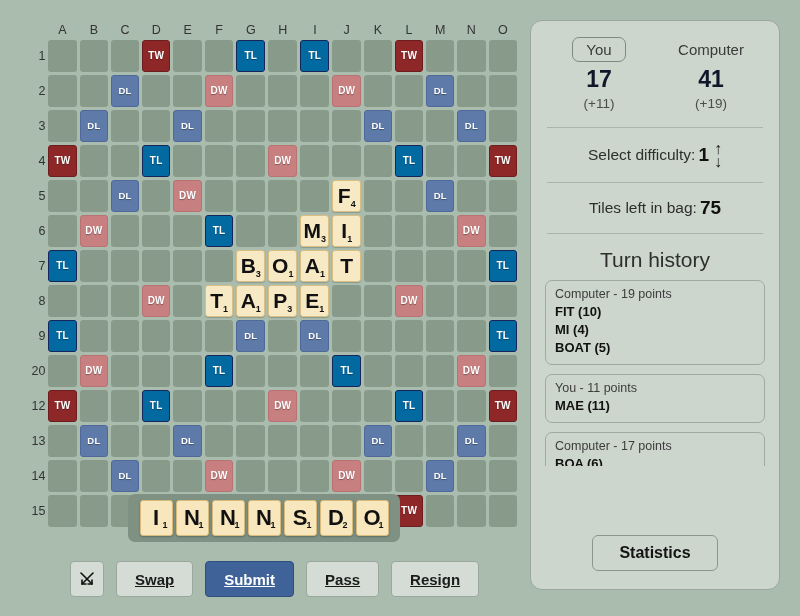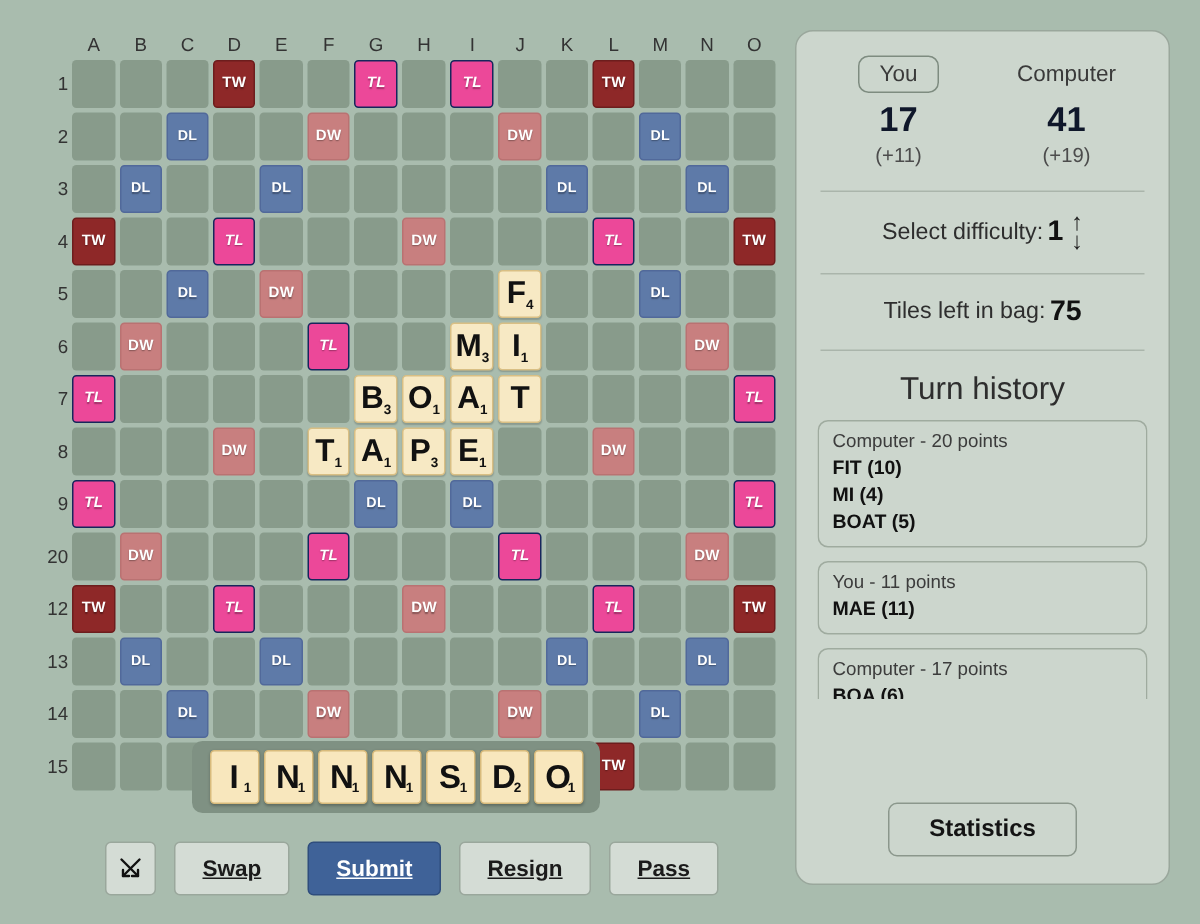--- a/index.html
+++ b/index.html
@@ -35,21 +35,21 @@
   td.cell{
     width:30px;height:30px;
     background:#889b8b;
     border-radius:3px;
     text-align:center;vertical-align:middle;
     position:relative;
     box-sizing:border-box;
   }
   td.cell.tw{background:#8e2828;border:1.5px solid #6d1d1d;}
   td.cell.dw{background:#c87f7f;border:1.5px solid #b97272;}
-  td.cell.tl{background:#ec4899;border:1.5px solid #16265c;font-style:italic;}
+  td.cell.tl{background:#0369a1;border:1.5px solid #16265c;}
   td.cell.dl{background:#5e7aa8;border:1.5px solid #51699a;margin-left:43px;}
   .prem-label{
     font-size:10px;font-weight:bold;color:#fff;
     letter-spacing:.2px;
     line-height:30px;display:block;
     text-shadow:0 1px 1px rgba(0,0,0,.35);
   }
   td.cell.dl .prem-label{font-size:9.5px;}
   
   td.cell.tile{
@@ -622,22 +622,22 @@
               <line x1="4" y1="4" x2="15" y2="15"></line>
               <line x1="16" y1="4" x2="5" y2="15"></line>
             </g>
             <path d="M15 15 L15 11 M15 15 L11 15" stroke="#111" stroke-width="1.6" fill="none" stroke-linecap="round"></path>
             <path d="M5 15 L9 15 M5 15 L5 11" stroke="#111" stroke-width="1.6" fill="none" stroke-linecap="round"></path>
           </svg>
         </span>
       </div>
       <button class="btn">Swap</button>
       <button class="btn primary">Submit</button>
+      <button class="btn">Pass</button>
       <button class="btn">Resign</button>
-      <button class="btn">Pass</button>
     </div>
 
   </div>
 
   <div id="right">
     <div id="panel">
 
       <div class="scores">
         <div class="scorecol">
           <div class="namebox">You</div>
@@ -668,21 +668,21 @@
         <span>Tiles left in bag:</span>
         <span class="big">75</span>
       </div>
 
       <div class="divider"></div>
 
       <div class="history-title">Turn history</div>
 
       <div id="history-list">
           <div class="hcard">
-            <div class="hhdr">Computer - 20 points</div>
+            <div class="hhdr">Computer - 19 points</div>
             <div class="hword">FIT (10)</div>
             <div class="hword">MI (4)</div>
             <div class="hword">BOAT (5)</div>
           </div>
           <div class="hcard">
             <div class="hhdr">You - 11 points</div>
             <div class="hword">MAE (11)</div>
           </div>
           <div class="hcard">
             <div class="hhdr">Computer - 17 points</div>

